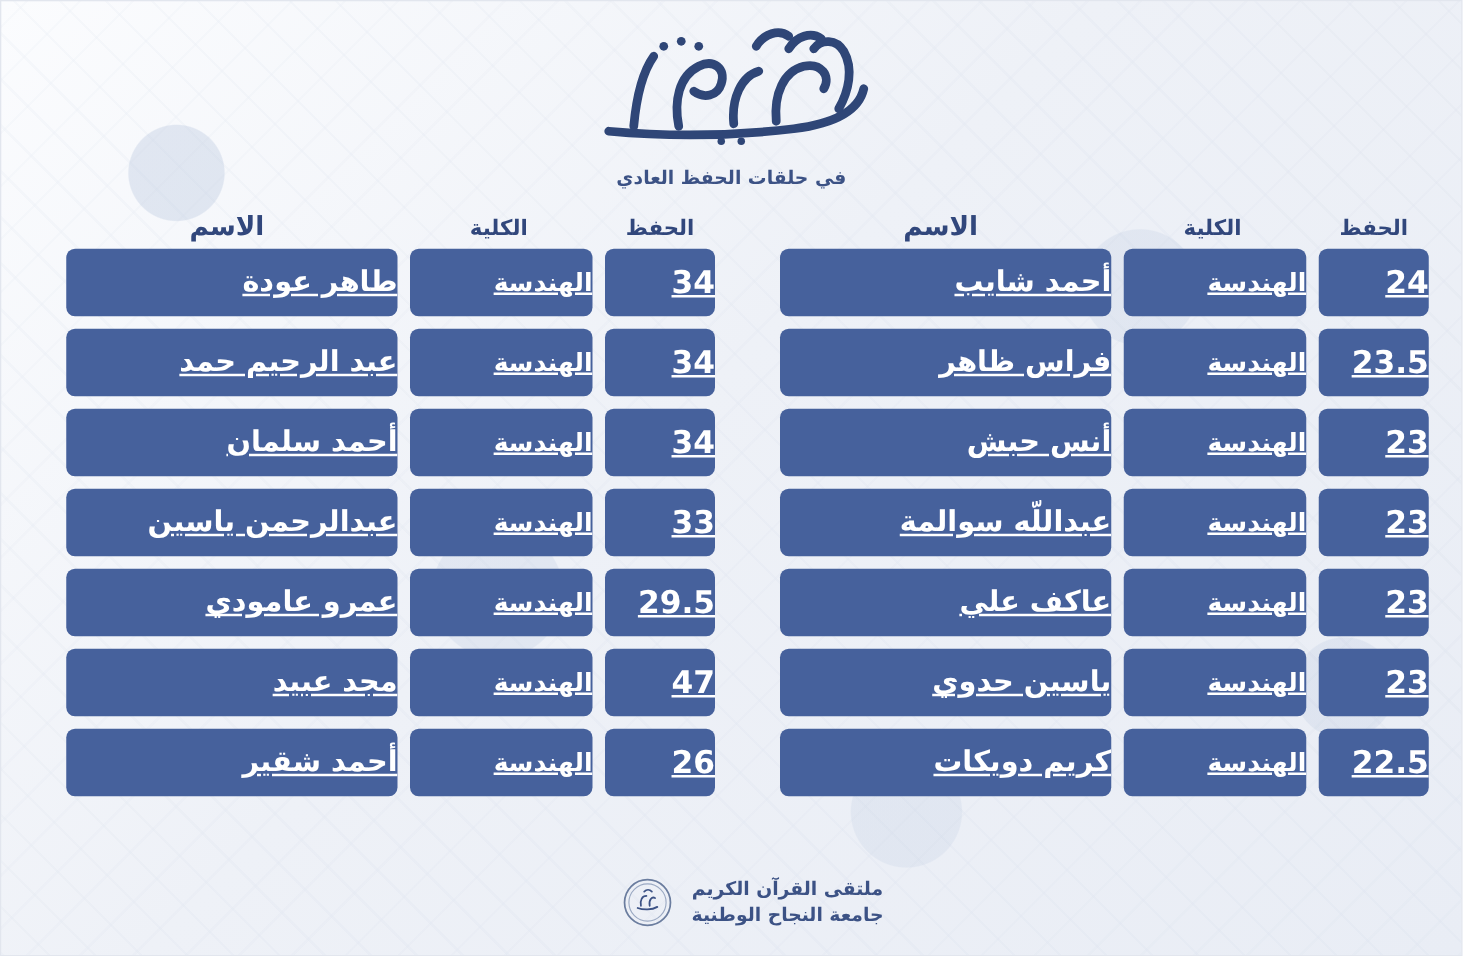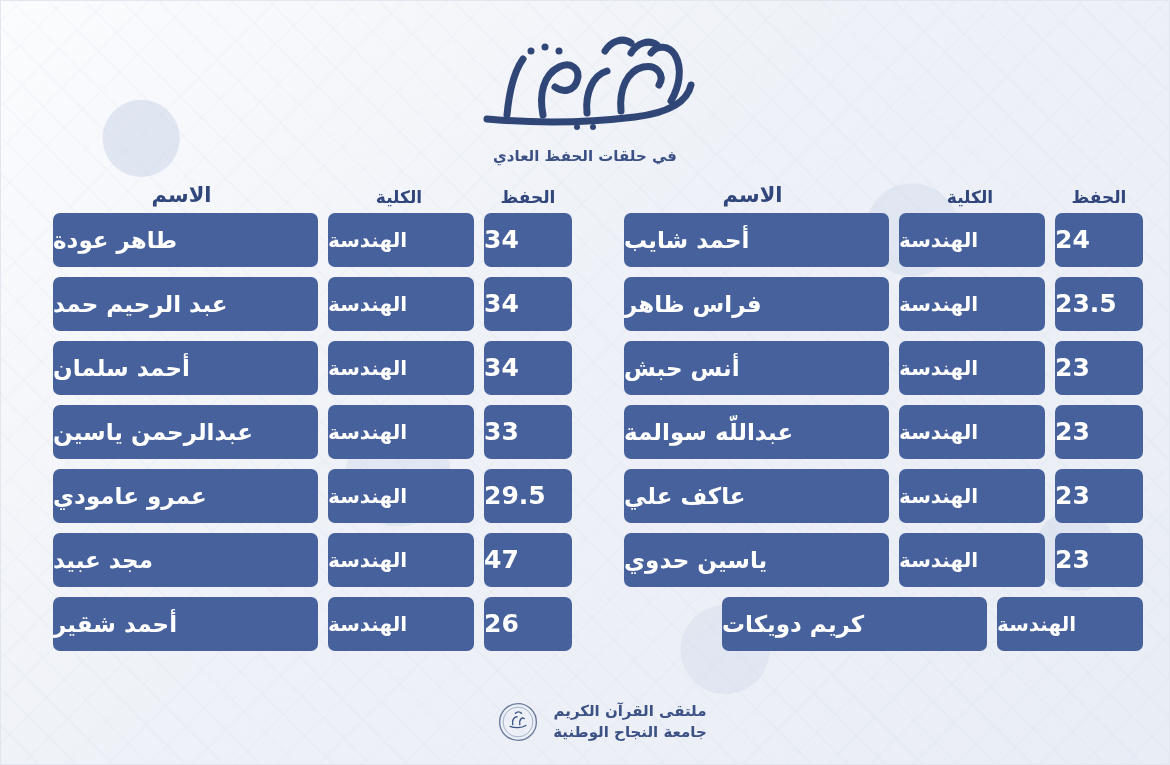--- a/index.html
+++ b/index.html
@@ -36,21 +36,21 @@
     pointer-events: none;
     opacity: 0.55;
     background-image:
       repeating-linear-gradient(45deg, rgba(185,198,219,0.13) 0 2px, rgba(0,0,0,0) 2px 26px),
       repeating-linear-gradient(-45deg, rgba(185,198,219,0.10) 0 2px, rgba(0,0,0,0) 2px 30px);
   }
 
   
   .header {
     position: relative;
-    padding-top: 22px;
+    padding-top: 8px;
     text-align: center;
   }
   .logo-calligraphy {
     display: block;
     margin: 0 auto;
     width: 300px;
     height: 120px;
   }
   .subtitle {
     margin-top: 4px;
@@ -97,24 +97,25 @@
     flex-direction: row;
     gap: 10px;
     margin-bottom: 10px;
   }
   .cell {
     background: #46619c;
     color: #ffffff;
     border-radius: 7px;
     height: 54px;
     line-height: 54px;
-    text-align: left;
+    text-align: right;
     font-weight: bold;
     overflow: hidden;
     white-space: nowrap;
+    text-decoration: underline;
   }
   .cell-name  { width: 265px; font-size: 23px; }
   .cell-fac   { width: 146px; font-size: 20px; }
   .cell-score { width: 88px;  font-size: 25px; font-family: "DejaVu Sans", sans-serif; }
 
   
   .footer {
     position: absolute;
     left: 0;
     right: 0;
@@ -201,20 +202,21 @@
         <div class="cell cell-score">23</div>
         <div class="cell cell-fac">الهندسة</div>
         <div class="cell cell-name">عاكف علي</div>
       </div>
       <div class="row">
         <div class="cell cell-score">23</div>
         <div class="cell cell-fac">الهندسة</div>
         <div class="cell cell-name">ياسين حدوي</div>
       </div>
       <div class="row">
+        <div class="cell cell-score">22.5</div>
         <div class="cell cell-fac">الهندسة</div>
         <div class="cell cell-name">كريم دويكات</div>
       </div>
     </div>
 
     <div class="table-block">
       <div class="head-row">
         <div class="head-cell head-score">الحفظ</div>
         <div class="head-cell head-fac">الكلية</div>
         <div class="head-cell head-name">الاسم</div>

